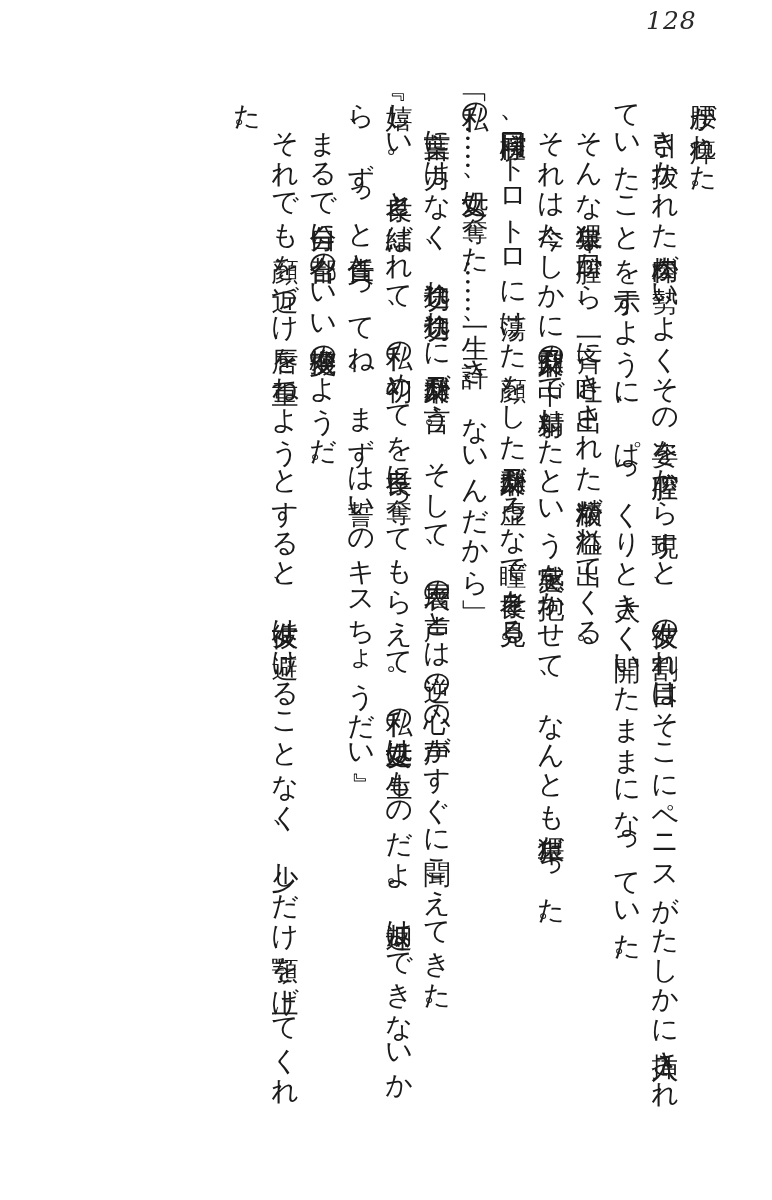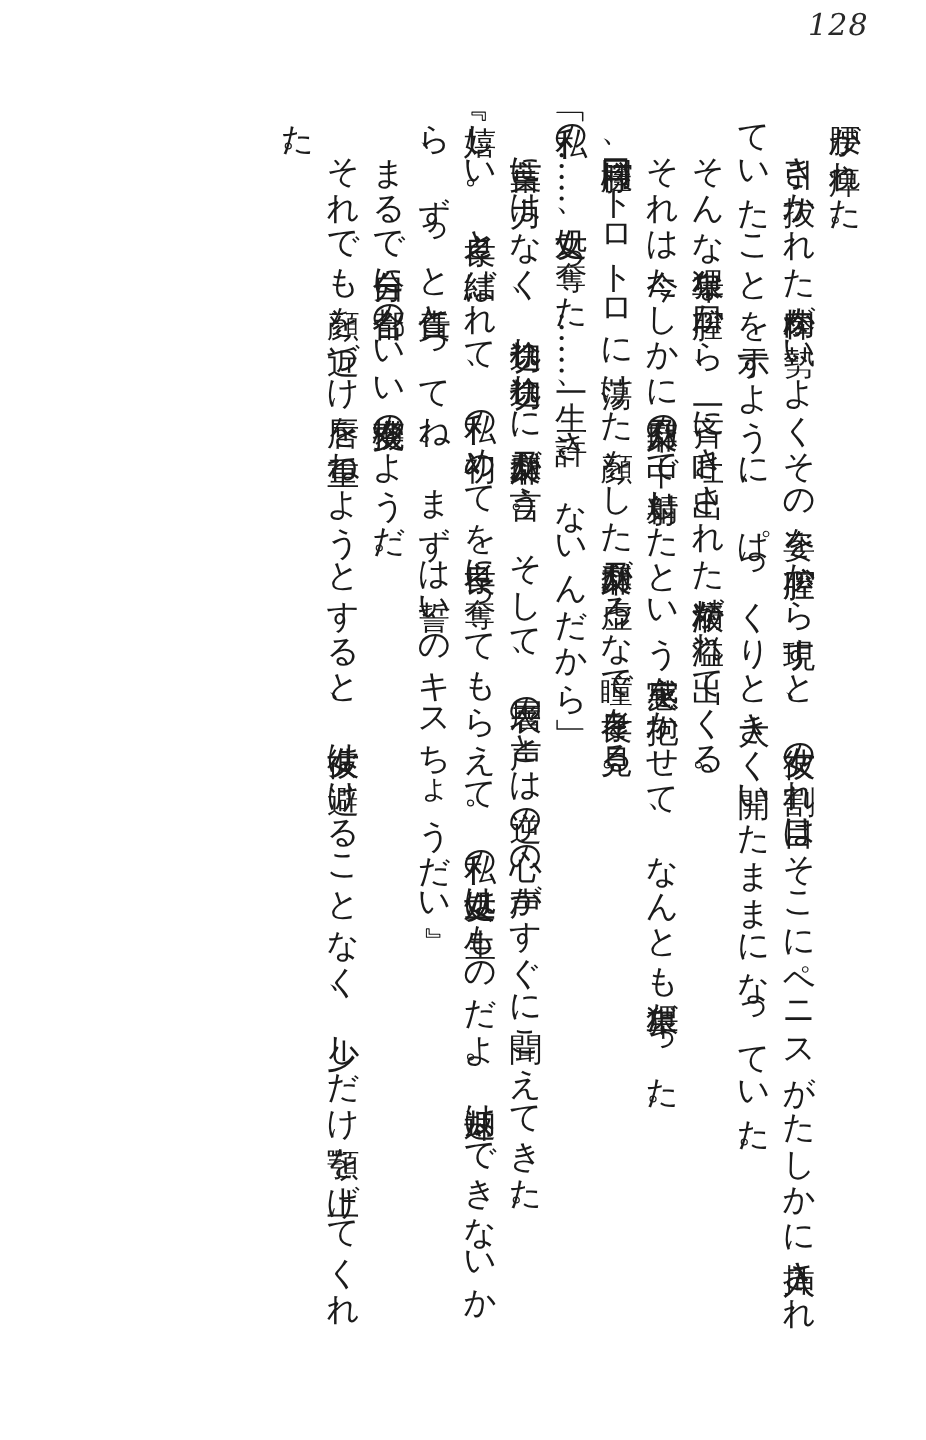--- a/index.html
+++ b/index.html
@@ -14,21 +14,21 @@
     background: #ffffff;
     overflow: hidden;
     font-family: "DejaVu Serif", "Liberation Serif", serif;
     color: #1b1b1b;
   }
   .pageno {
     position: absolute;
     top: 6px;
     left: 646px;
     width: 78px;
-    text-align: right;
+    text-align: left;
     font-size: 25px;
     font-style: italic;
     letter-spacing: 1px;
     color: #2a2a2a;
   }
   .text-block {
     position: absolute;
     top: 85px;
     right: 50px;
     height: 1026px; 

